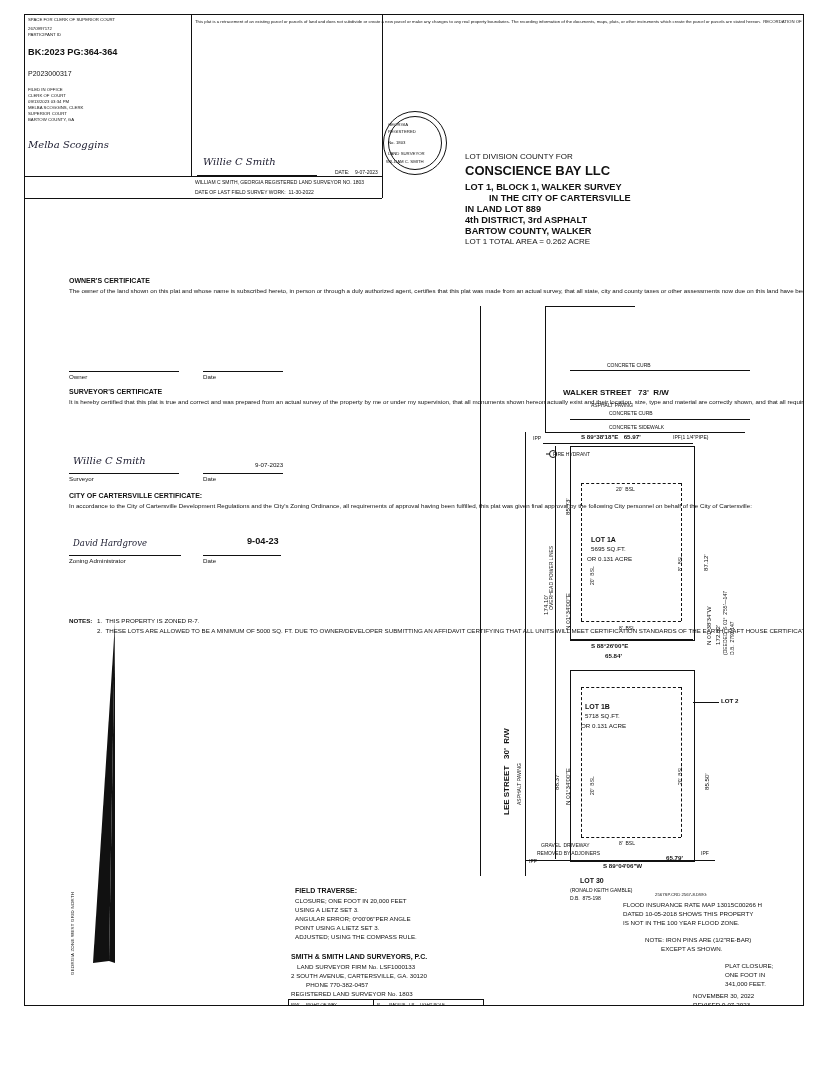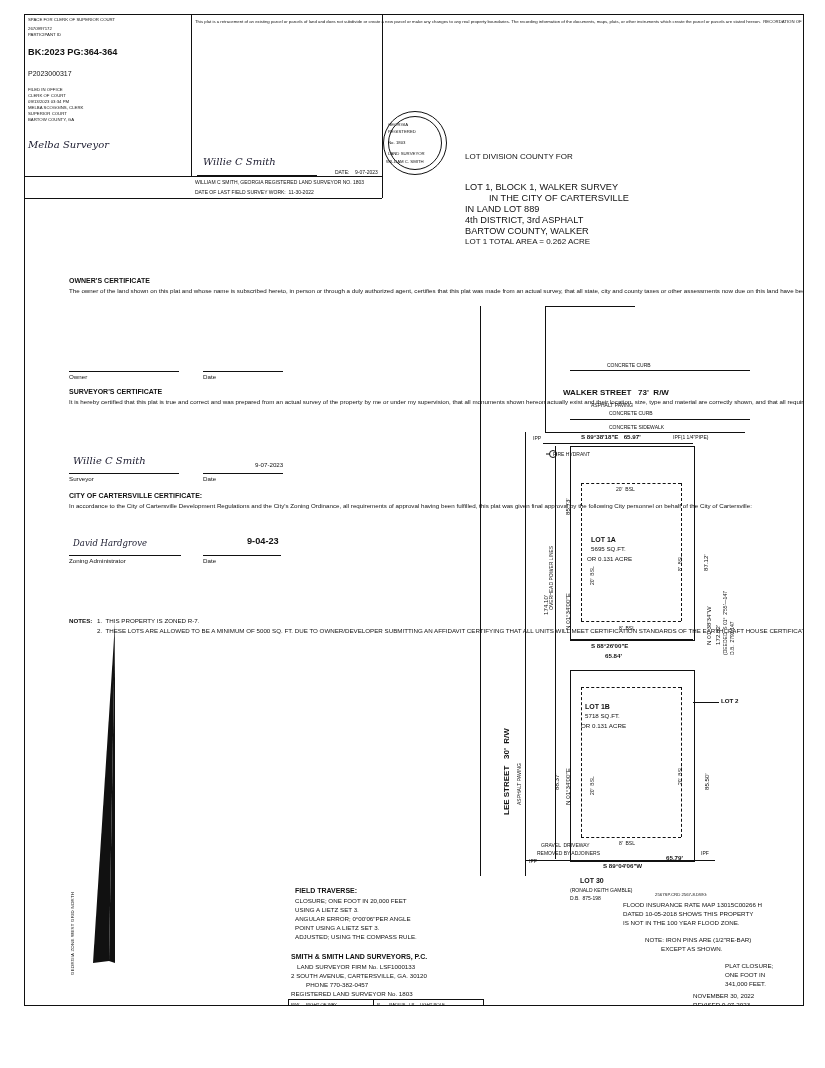--- a/index.html
+++ b/index.html
@@ -6,21 +6,21 @@
   body{width:825px;height:1068px;position:relative;font-family:"Liberation Sans", sans-serif;color:#111;}
   .sheet{position:absolute;left:0;top:0;width:825px;height:1068px;background:#fff;}
   .plat{position:absolute;left:24px;top:14px;width:778px;height:990px;border:1px solid #111;background:#fff;overflow:hidden;}
   .txt{position:absolute;white-space:pre;line-height:1.12;}
   .c{text-align:left;}
   .tiny{font-size:4.3px;}
   .t5{font-size:5px;}
   .t6{font-size:6.2px;}
   .t7{font-size:7px;}
   .t8{font-size:8px;}
-  .t9{font-size:9.2px;}
+  .t9{font-size:9.2px;font-weight:bold;}
   .t10{font-size:10.5px;}
   .b{font-weight:bold;}
   .sig{font-family:"DejaVu Serif", serif;font-style:italic;font-size:10px;color:#1a1a2e;}
   .sigsm{font-family:"DejaVu Serif", serif;font-style:italic;font-size:8.5px;color:#1a1a2e;}
   .box{position:absolute;border:1px solid #111;}
   .hr{position:absolute;height:1px;background:#111;}
   .vr{position:absolute;width:1px;background:#111;}
   .rot{transform-origin:0 0;}
   .parcel{position:absolute;border:1px solid #111;background:transparent;}
   .dash{position:absolute;border-top:1px dashed #111;}
@@ -43,21 +43,21 @@
     <div class="txt tiny c" style="left:3px;top:12px;width:160px;">2670997172</div>
     <div class="txt tiny c" style="left:3px;top:18px;width:160px;">PARTICIPANT ID</div>
     <div class="txt t9 b c" style="left:3px;top:32px;width:160px;">BK:2023 PG:364-364</div>
     <div class="txt t7 c" style="left:3px;top:55px;width:160px;">P2023000317</div>
     <div class="txt tiny c" style="left:3px;top:73px;width:160px;">FILED IN OFFICE</div>
     <div class="txt tiny c" style="left:3px;top:79px;width:160px;">CLERK OF COURT</div>
     <div class="txt tiny c" style="left:3px;top:85px;width:160px;">09/13/2023 03:34 PM</div>
     <div class="txt tiny c" style="left:3px;top:91px;width:160px;">MELBA SCOGGINS, CLERK</div>
     <div class="txt tiny c" style="left:3px;top:97px;width:160px;">SUPERIOR COURT</div>
     <div class="txt tiny c" style="left:3px;top:103px;width:160px;">BARTOW COUNTY, GA</div>
-    <div class="txt sig c" style="left:3px;top:124px;width:160px;">Melba Surveyor</div>
+    <div class="txt sig c" style="left:3px;top:124px;width:160px;">Melba Scoggins</div>
 
     <div class="txt tiny" style="left:170px;top:4px;width:182px;line-height:1.25;text-align:justify;">This plat is a retracement of an existing parcel or parcels of land and does not subdivide or create a new parcel or make any changes to any real property boundaries. The recording information of the documents, maps, plats, or other instruments which create the parcel or parcels are stated hereon.  RECORDATION OF THIS PLAT DOES NOT IMPLY APPROVAL OF ANY LOCAL JURISDICTION, AVAILABILITY OF PERMITS, COMPLIANCE WITH LOCAL REGULATIONS OR REQUIREMENTS, OR SUITABILITY FOR ANY USE OR PURPOSE OF THE LAND. Furthermore, the undersigned land surveyor certifies that this plat complies with the minimum technical standards for property surveys in Georgia as set forth in the rules and regulations of the Georgia Board of Registration for Professional Engineers and Land Surveyors and as set forth in O.C.G.A. Section 15-6-67.</div>
 
     <div class="seal" style="left:358px;top:96px;width:62px;height:62px;"></div>
     <div class="seal" style="left:363px;top:101px;width:52px;height:52px;"></div>
     <div class="txt tiny c" style="left:363px;top:108px;width:52px;">GEORGIA</div>
     <div class="txt tiny c" style="left:363px;top:115px;width:52px;">REGISTERED</div>
     <div class="txt tiny c" style="left:363px;top:126px;width:52px;">No. 1803</div>
     <div class="txt tiny c" style="left:363px;top:137px;width:52px;">LAND SURVEYOR</div>
     <div class="txt tiny c" style="left:361px;top:145px;width:56px;">WILLIAM C. SMITH</div>
@@ -65,20 +65,21 @@
     <div class="txt sig" style="left:178px;top:141px;">Willie C Smith</div>
     <div class="hr" style="left:172px;top:160px;width:120px;"></div>
     <div class="txt t5" style="left:310px;top:155px;">DATE:</div>
     <div class="txt t5" style="left:330px;top:155px;">9-07-2023</div>
     <div class="txt t5" style="left:170px;top:165px;">WILLIAM C SMITH, GEORGIA REGISTERED LAND SURVEYOR NO. 1803</div>
     <div class="txt t5" style="left:170px;top:175px;">DATE OF LAST FIELD SURVEY WORK:  11-30-2022</div>
     <div class="hr" style="left:0;top:183px;width:357px;"></div>
     <div class="vr" style="left:357px;top:0;height:183px;"></div>
 
     <div class="txt t8 c" style="left:440px;top:138px;width:300px;">LOT DIVISION COUNTY FOR</div>
+    <div class="txt t10 b c" style="left:440px;top:149px;width:300px;font-size:13px;">CONSCIENCE BAY LLC</div>
     <div class="txt t9 c" style="left:440px;top:167px;width:300px;">LOT 1, BLOCK 1, WALKER SURVEY</div>
     <div class="txt t9 c" style="left:464px;top:178px;width:300px;">IN THE CITY OF CARTERSVILLE</div>
     <div class="txt t9 c" style="left:440px;top:189px;width:300px;">IN LAND LOT 889</div>
     <div class="txt t9 c" style="left:440px;top:200px;width:300px;">4th DISTRICT, 3rd ASPHALT</div>
     <div class="txt t9 c" style="left:440px;top:211px;width:300px;">BARTOW COUNTY, WALKER</div>
     <div class="txt t8 c" style="left:440px;top:223px;width:300px;">LOT 1 TOTAL AREA = 0.262 ACRE</div>
 
     <div class="txt t7 b" style="left:44px;top:262px;">OWNER'S CERTIFICATE</div>
     <div class="txt t6" style="left:44px;top:272px;width:245px;line-height:1.45;">The owner of the land shown on this plat and whose name is subscribed hereto, in person or through a duly authorized agent, certifies that this plat was made from an actual survey, that all state, city and county taxes or other assessments now due on this land have been paid, that all streets, water systems, drains and drainage easements, and public places shown are dedicated to the use of the public forever.</div>
     <div class="hr" style="left:44px;top:356px;width:110px;"></div>

